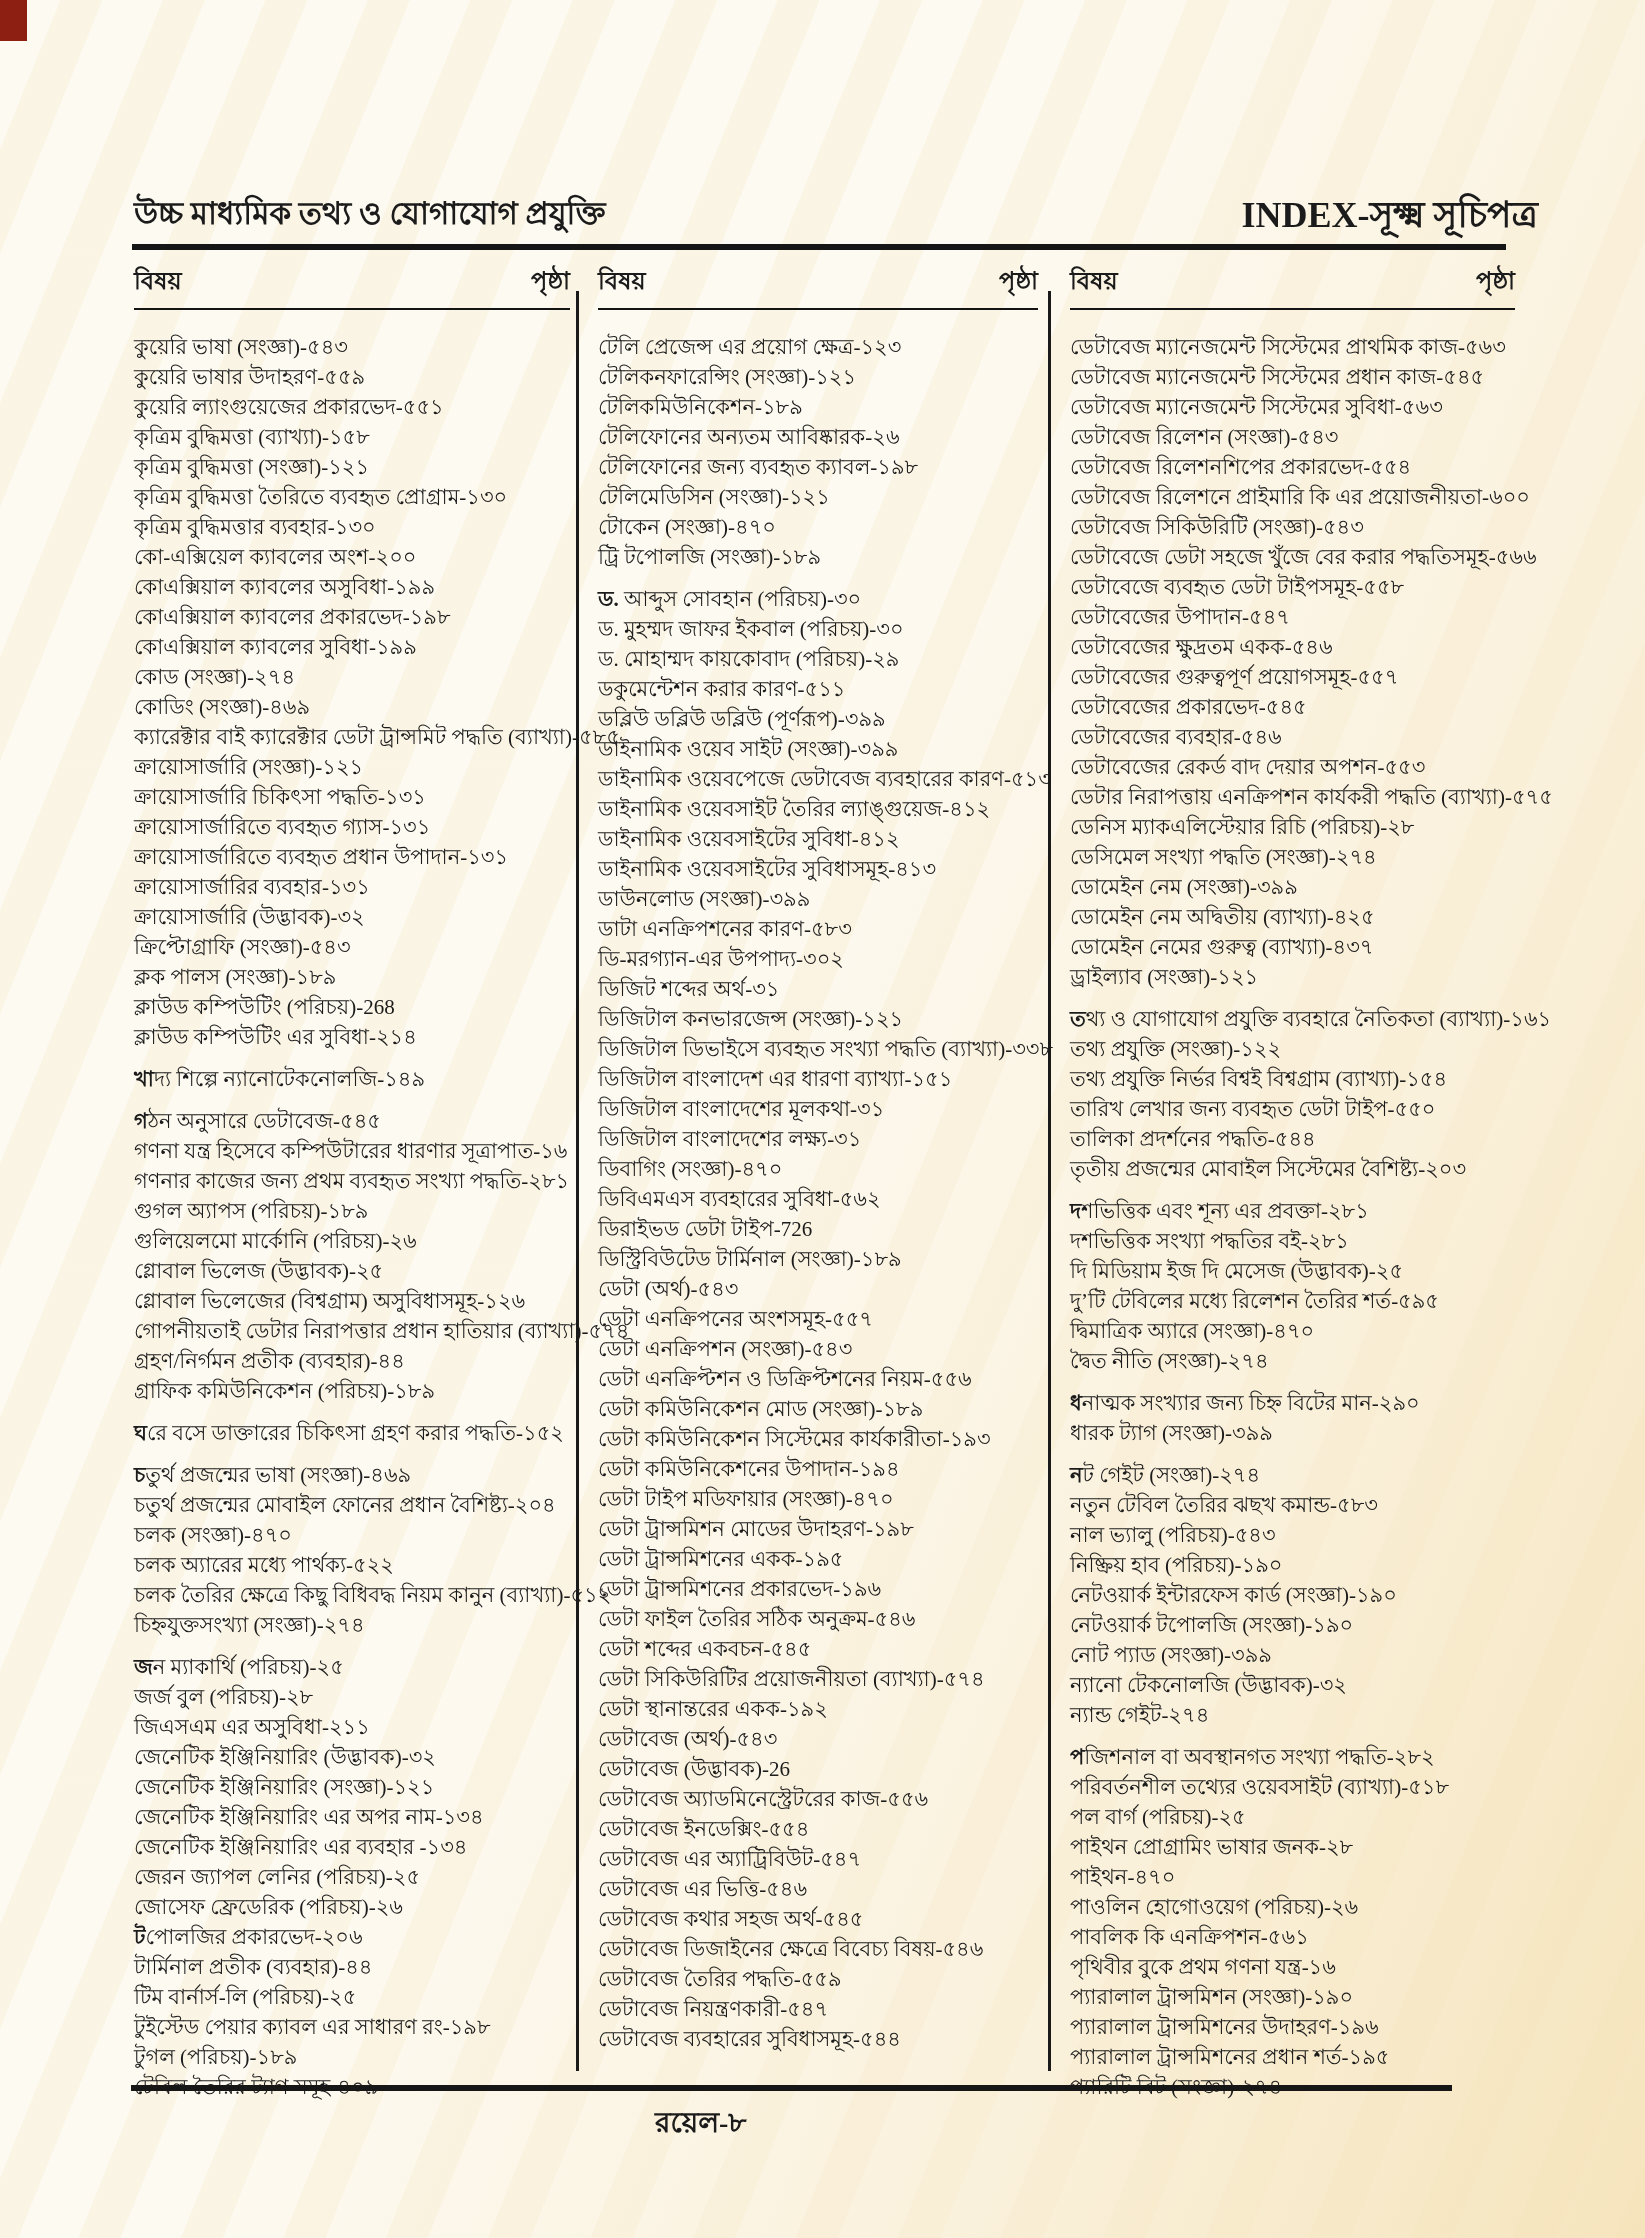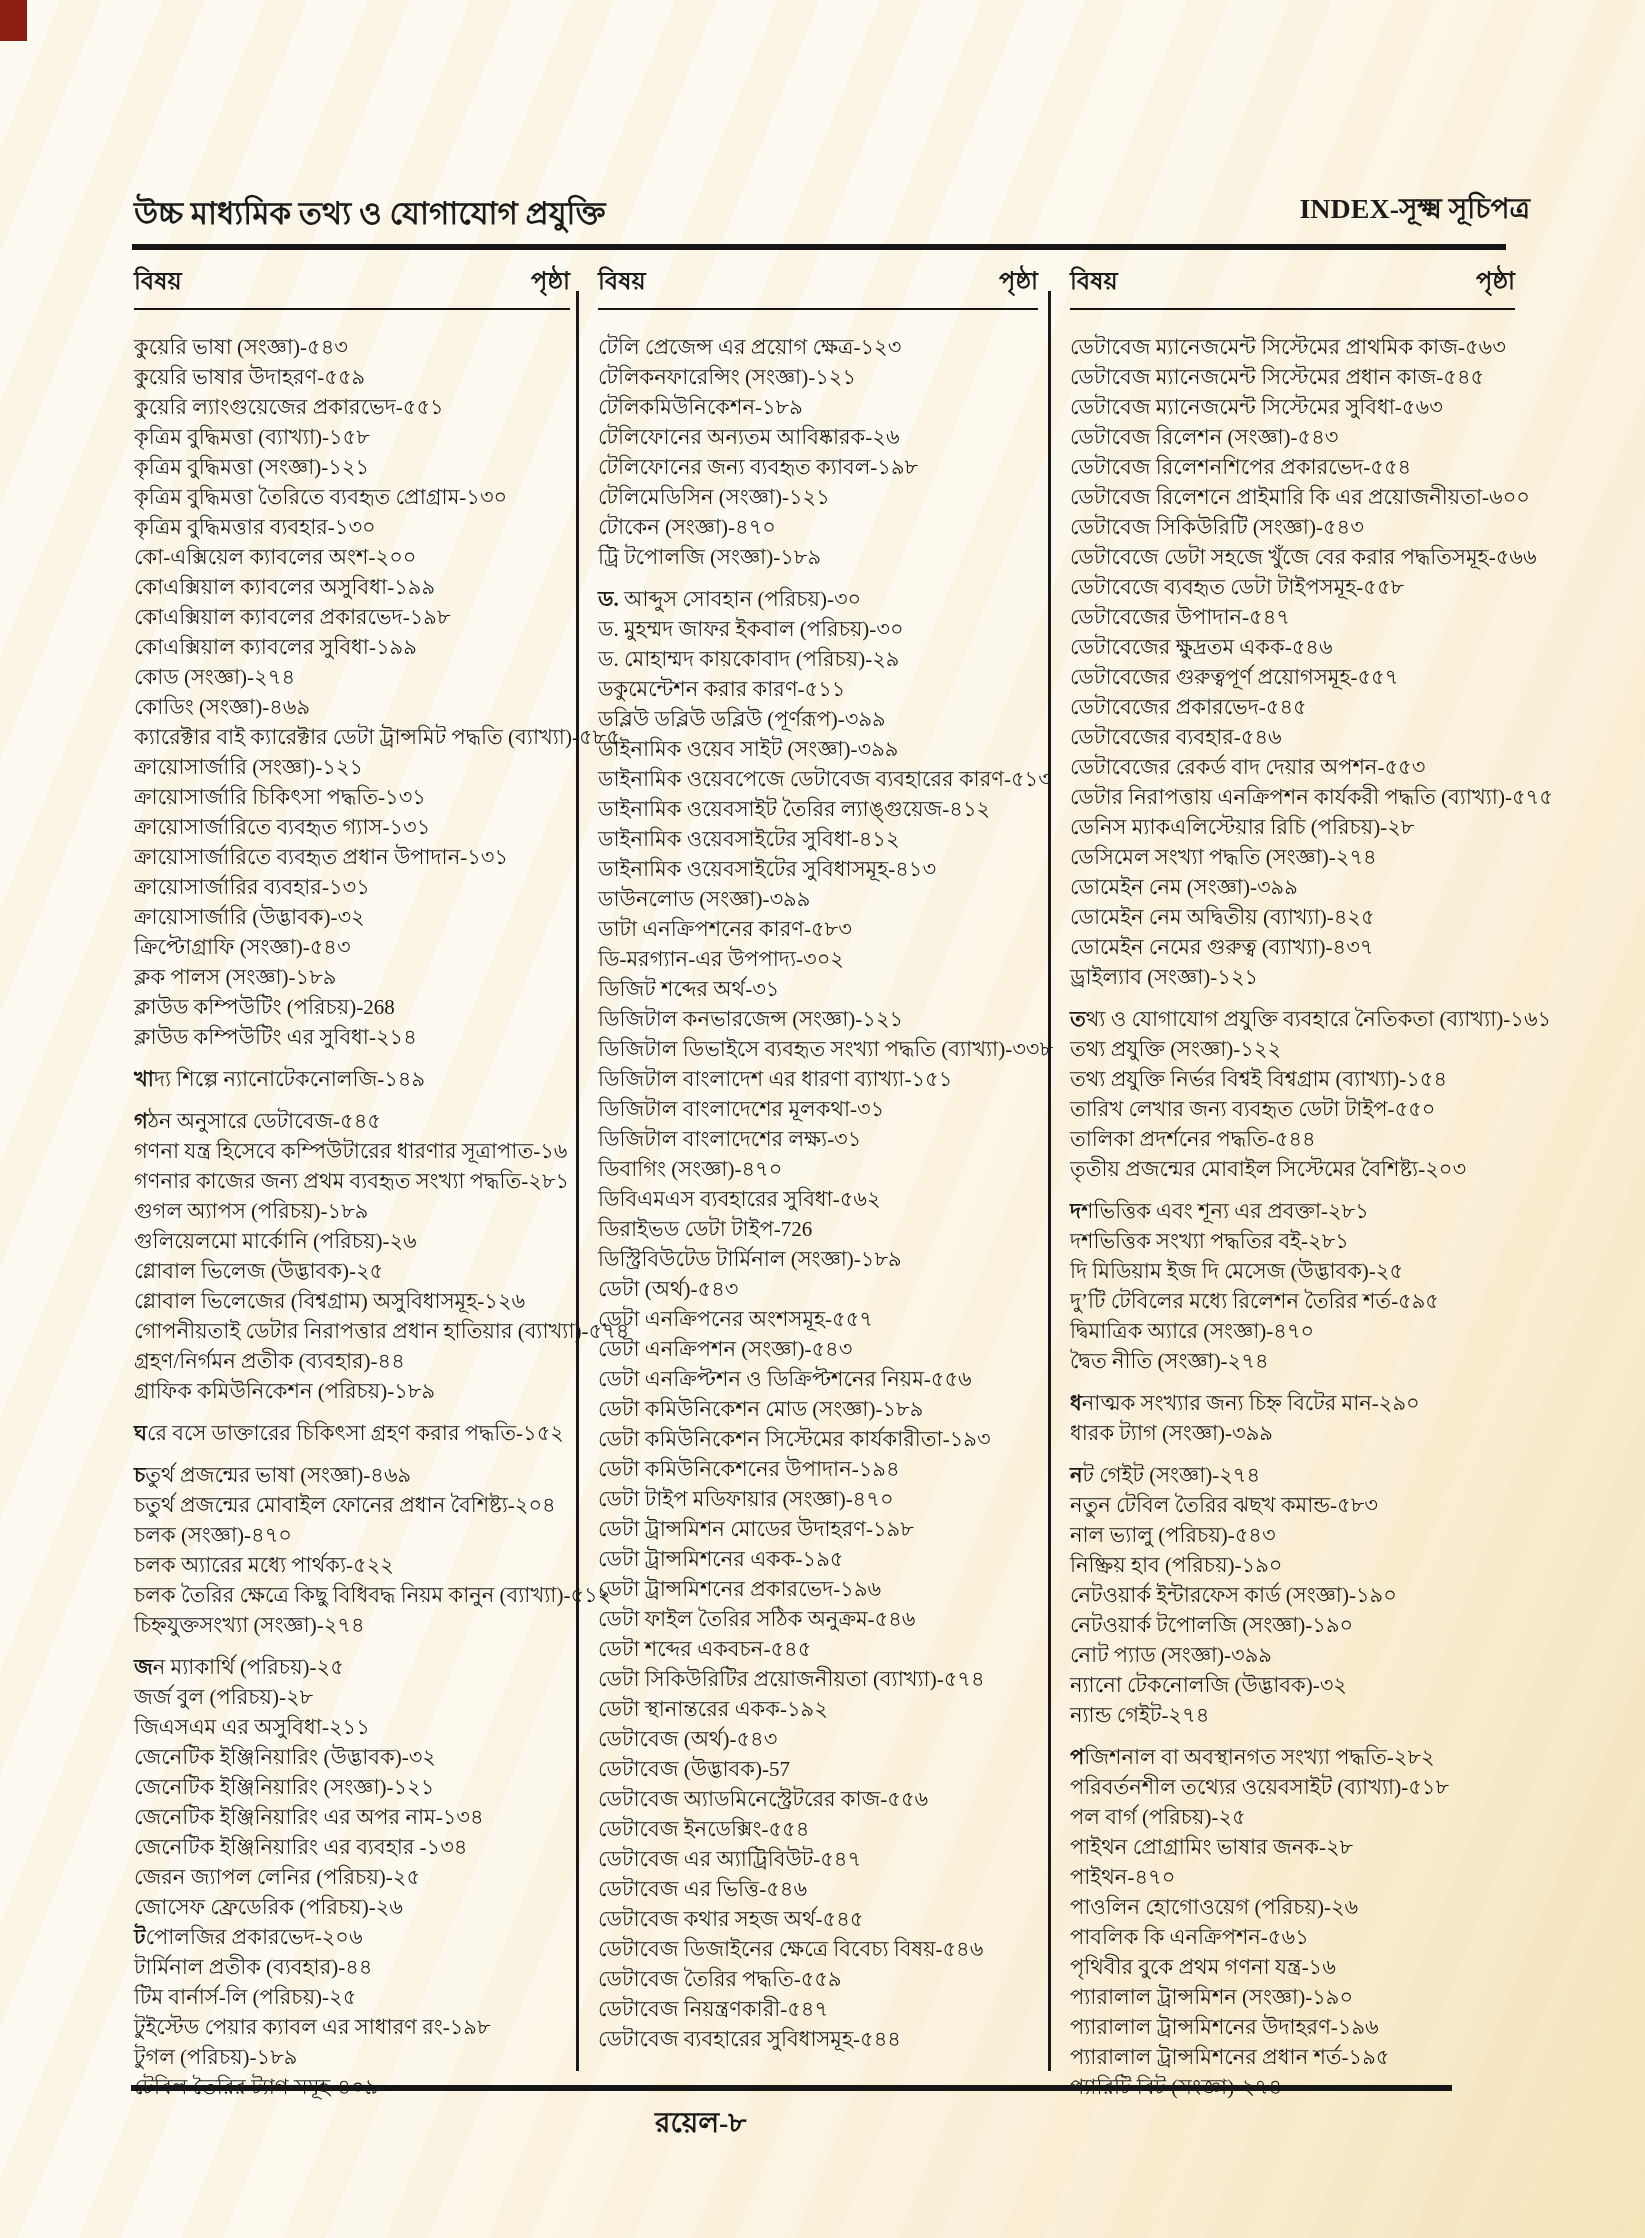--- a/index.html
+++ b/index.html
@@ -19,22 +19,22 @@
   .corner-mark {
     position: absolute; left: 0; top: 0;
     width: 27px; height: 41px;
     background: #8c1e12;
   }
   .title-left {
     position: absolute; left: 134px; top: 189px;
     font-size: 31px; font-weight: bold; white-space: nowrap;
   }
   .title-right {
-    position: absolute; right: 140px; top: 187px;
-    font-size: 28px; font-weight: bold; white-space: nowrap;
+    position: absolute; right: 132px; top: 187px;
+    font-size: 36px; font-weight: bold; white-space: nowrap;
   }
   .rule-thick {
     position: absolute; left: 132px; top: 244px;
     width: 1374px; height: 6.3px; background: #161616;
   }
   .col {
     position: absolute; top: 262px;
   }
   .col-1 { left: 134px; width: 436px; }
   .col-2 { left: 598px; width: 440px; }
@@ -194,21 +194,21 @@
         <div class="entry">ডেটা কমিউনিকেশনের উপাদান-১৯৪</div>
         <div class="entry">ডেটা টাইপ মডিফায়ার (সংজ্ঞা)-৪৭০</div>
         <div class="entry">ডেটা ট্রান্সমিশন মোডের উদাহরণ-১৯৮</div>
         <div class="entry">ডেটা ট্রান্সমিশনের একক-১৯৫</div>
         <div class="entry">ডেটা ট্রান্সমিশনের প্রকারভেদ-১৯৬</div>
         <div class="entry">ডেটা ফাইল তৈরির সঠিক অনুক্রম-৫৪৬</div>
         <div class="entry">ডেটা শব্দের একবচন-৫৪৫</div>
         <div class="entry">ডেটা সিকিউরিটির প্রয়োজনীয়তা (ব্যাখ্যা)-৫৭৪</div>
         <div class="entry">ডেটা স্থানান্তরের একক-১৯২</div>
         <div class="entry">ডেটাবেজ (অর্থ)-৫৪৩</div>
-        <div class="entry">ডেটাবেজ (উদ্ভাবক)-57</div>
+        <div class="entry">ডেটাবেজ (উদ্ভাবক)-26</div>
         <div class="entry">ডেটাবেজ অ্যাডমিনেস্ট্রেটরের কাজ-৫৫৬</div>
         <div class="entry">ডেটাবেজ ইনডেক্সিং-৫৫৪</div>
         <div class="entry">ডেটাবেজ এর অ্যাট্রিবিউট-৫৪৭</div>
         <div class="entry">ডেটাবেজ এর ভিত্তি-৫৪৬</div>
         <div class="entry">ডেটাবেজ কথার সহজ অর্থ-৫৪৫</div>
         <div class="entry">ডেটাবেজ ডিজাইনের ক্ষেত্রে বিবেচ্য বিষয়-৫৪৬</div>
         <div class="entry">ডেটাবেজ তৈরির পদ্ধতি-৫৫৯</div>
         <div class="entry">ডেটাবেজ নিয়ন্ত্রণকারী-৫৪৭</div>
         <div class="entry">ডেটাবেজ ব্যবহারের সুবিধাসমূহ-৫৪৪</div>
       </div>

